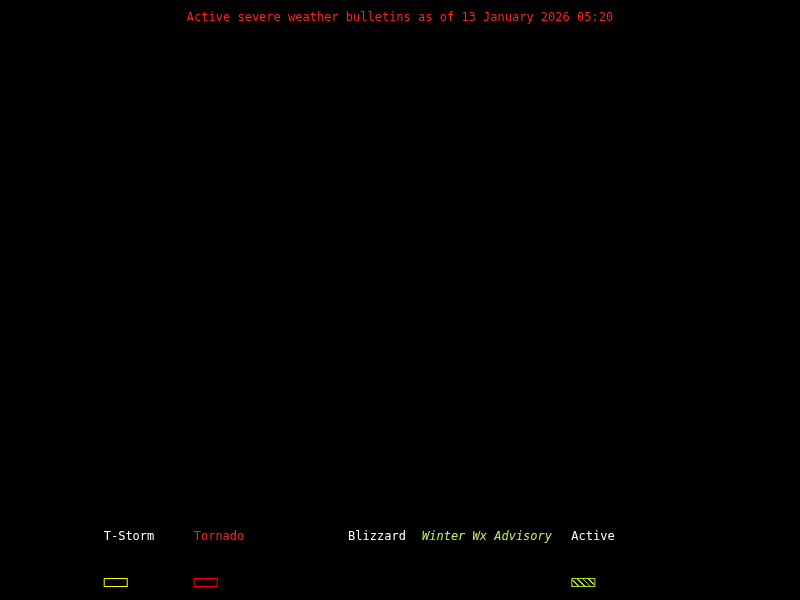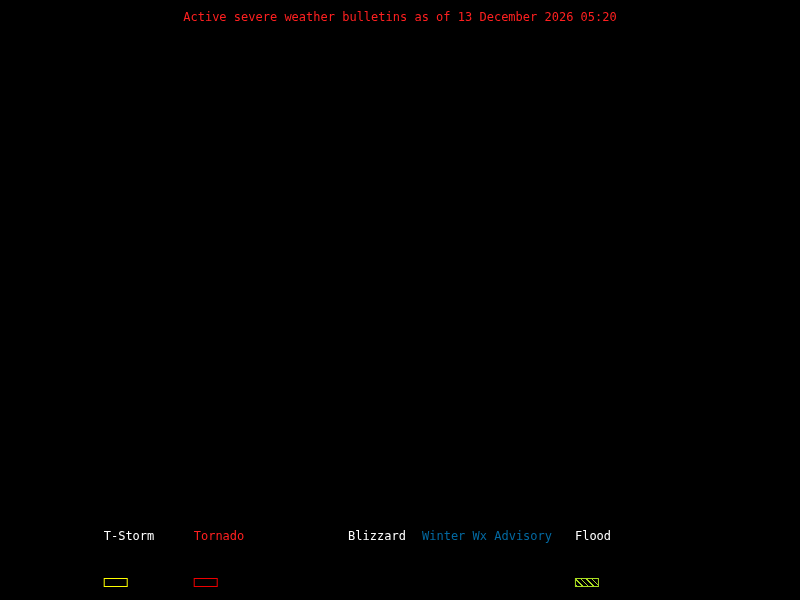--- a/index.html
+++ b/index.html
@@ -68,21 +68,21 @@
   .col-2 { left: 291px; }
   .col-3 { left: 377px; }
   .col-4 { left: 487px; }
   .col-5 { left: 593px; }
 </style>
 </head>
 <body>
 
 <div class="screen">
 
-  <div class="title" style="color: rgb(255, 32, 32);">Active severe weather bulletins as of 13 December 2026 05:20</div>
+  <div class="title" style="color: rgb(255, 32, 32);">Active severe weather bulletins as of 13 January 2026 05:20</div>
 
   <div class="map-area"></div>
 
   <div class="legend">
 
     <div class="legend-col col-0">
       <div class="col-label" style="color: rgb(255, 255, 255);">T-Storm</div>
       <div class="swatch" style="border: 1px solid rgb(255, 255, 0);"></div>
       <div class="swatch" style="background: rgb(255, 255, 0);"></div>
     </div>
@@ -94,25 +94,25 @@
     </div>
 
 
     <div class="legend-col col-3">
       <div class="col-label" style="color: rgb(255, 255, 255);">Blizzard</div>
       <div class="swatch hidden"></div>
       <div class="swatch" style="background: rgb(255, 255, 255);"></div>
     </div>
 
     <div class="legend-col col-4">
-      <div class="col-label" style="color: #0369a1;">Winter Wx Advisory</div>
+      <div class="col-label" style="color: #bef264; font-style: italic;">Winter Wx Advisory</div>
       <div class="swatch hidden"></div>
       <div class="swatch" style="border: 1px solid rgb(63, 116, 232); background: repeating-linear-gradient(45deg, rgb(63, 116, 232) 0px, rgb(63, 116, 232) 1px, transparent 1px, transparent 4px);"></div>
     </div>
 
     <div class="legend-col col-5">
-      <div class="col-label" style="color: rgb(255, 255, 255);">Flood</div>
+      <div class="col-label" style="color: rgb(255, 255, 255);">Active</div>
       <div class="swatch" style="border: 1px solid rgb(170, 221, 34); background: repeating-linear-gradient(45deg, rgb(170, 221, 34) 0px, rgb(170, 221, 34) 1px, transparent 1px, transparent 4px);"></div>
       <div class="swatch" style="border: 1px solid rgb(85, 204, 51); background: repeating-linear-gradient(45deg, rgb(85, 204, 51) 0px, rgb(85, 204, 51) 1px, transparent 1px, transparent 4px);"></div>
     </div>
 
   </div>
 </div>
 
 </body></html>

